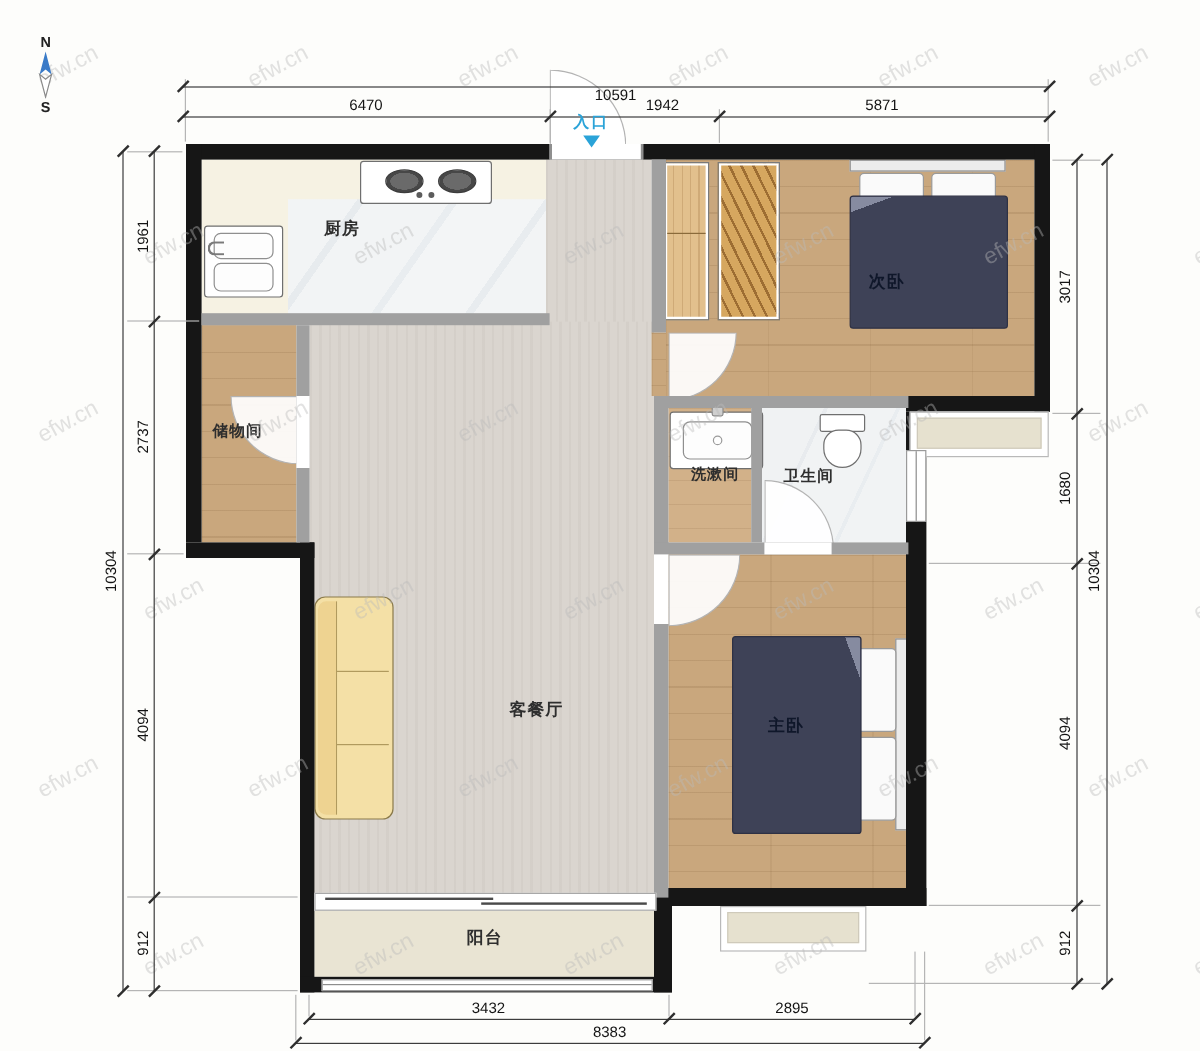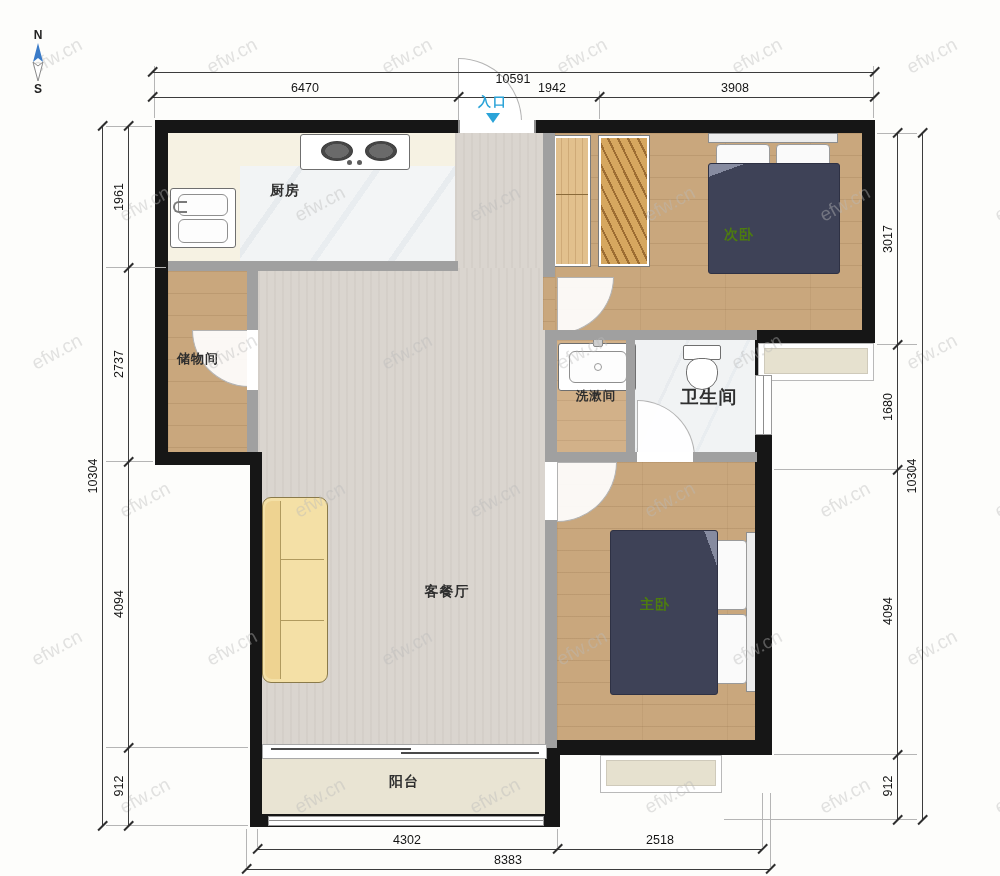--- a/index.html
+++ b/index.html
@@ -49,21 +49,21 @@
     repeating-linear-gradient(90deg, rgba(120,70,20,.18) 0 1px, transparent 1px 7px),
     #e2c08d;border:1px solid #7a7a7a;box-shadow:inset 0 0 0 2px #ffffff;}
   .white-fixture{background:#ffffff;border:1.5px solid #6f6f6f;border-radius:3px;}
   .burner{position:absolute;width:30px;height:18px;border-radius:50%;
     background:radial-gradient(ellipse at center,#6a6a6a 0 55%,#474747 56% 100%);border:1px solid #3c3c3c;}
   .knob{position:absolute;width:5px;height:5px;border-radius:50%;background:#5c5c5c;}
   .basin{position:absolute;background:#fdfdfd;border:1px solid #8f8f8f;border-radius:6px;}
   
   .room-label{position:absolute;z-index:12;color:#2e2e2e;font-size:14px;font-weight:700;
     letter-spacing:1px;white-space:nowrap;transform:translate(-50%,-50%);}
-  .room-label.on-dark{color:#4d7c0f;}
+  .room-label.on-dark{color:#0f172a;}
   
   .dimline{position:absolute;background:#3c3c3c;z-index:20;}
   .tick{position:absolute;width:13px;height:1.5px;background:#2e2e2e;z-index:21;transform:rotate(-45deg);}
   .ext{position:absolute;background:#b5b5b5;z-index:19;}
   .dim{position:absolute;z-index:22;color:#141414;font-size:12.5px;white-space:nowrap;}
   .dim.h{transform:translateX(-50%);}
   .dim.v{transform:translate(-50%,-50%) rotate(-90deg);}
   
   .compass{position:absolute;left:26px;top:28px;width:24px;z-index:22;display:flex;
     flex-direction:column;align-items:center;color:#222;font-size:12px;font-weight:700;}
@@ -191,21 +191,21 @@
     <div class="bayfill"></div>
   </div>
 
   <div class="room-label" style="left:285px;top:191px;">厨房</div>
   <div class="room-label" style="left:198px;top:359px;font-size:13px;">储物间</div>
   <div class="room-label" style="left:447px;top:592px;">客餐厅</div>
   <div class="room-label" style="left:404px;top:782px;">阳台</div>
   <div class="room-label on-dark" style="left:739px;top:235px;">次卧</div>
   <div class="room-label on-dark" style="left:655px;top:605px;">主卧</div>
   <div class="room-label" style="left:596px;top:396px;font-size:12.5px;">洗漱间</div>
-  <div class="room-label" style="left:709px;top:397px;font-size:18px;">卫生间</div>
+  <div class="room-label" style="left:674px;top:397px;font-size:13px;">卫生间</div>
 
   <div class="compass">
     <span>N</span>
     <svg width="16" height="40" viewBox="0 0 16 40">
       <polygon points="8,1 13,20 8,16 3,20" fill="#3a7bc8"></polygon>
       <polygon points="8,39 13,20 8,24 3,20" fill="#ffffff" stroke="#8a8a8a" stroke-width="1"></polygon>
     </svg>
     <span>S</span>
   </div>
 
@@ -219,28 +219,28 @@
   <div class="tick" style="left:868px;top:71px;"></div>
   <span class="dim h" style="left:513px;top:72px;">10591</span>
 
   <div class="dimline" style="left:152px;top:97px;width:722px;height:1px;"></div>
   <div class="tick" style="left:146px;top:96px;"></div>
   <div class="tick" style="left:452px;top:96px;"></div>
   <div class="tick" style="left:593px;top:96px;"></div>
   <div class="tick" style="left:868px;top:96px;"></div>
   <span class="dim h" style="left:305px;top:81px;">6470</span>
   <span class="dim h" style="left:552px;top:81px;">1942</span>
-  <span class="dim h" style="left:735px;top:81px;">3908</span>
+  <span class="dim h" style="left:735px;top:81px;">5871</span>
 
   <div class="dimline" style="left:257px;top:849px;width:505px;height:1px;"></div>
   <div class="tick" style="left:251px;top:848px;"></div>
   <div class="tick" style="left:551px;top:848px;"></div>
   <div class="tick" style="left:756px;top:848px;"></div>
-  <span class="dim h" style="left:407px;top:833px;">4302</span>
-  <span class="dim h" style="left:660px;top:833px;">2518</span>
+  <span class="dim h" style="left:407px;top:833px;">3432</span>
+  <span class="dim h" style="left:660px;top:833px;">2895</span>
 
   <div class="dimline" style="left:246px;top:869px;width:524px;height:1px;"></div>
   <div class="tick" style="left:240px;top:868px;"></div>
   <div class="tick" style="left:764px;top:868px;"></div>
   <span class="dim h" style="left:508px;top:853px;">8383</span>
 
   <div class="dimline" style="left:102px;top:126px;width:1px;height:700px;"></div>
   <div class="tick" style="left:96px;top:125px;"></div>
   <div class="tick" style="left:96px;top:825px;"></div>
   <span class="dim v" style="left:93px;top:476px;">10304</span>

